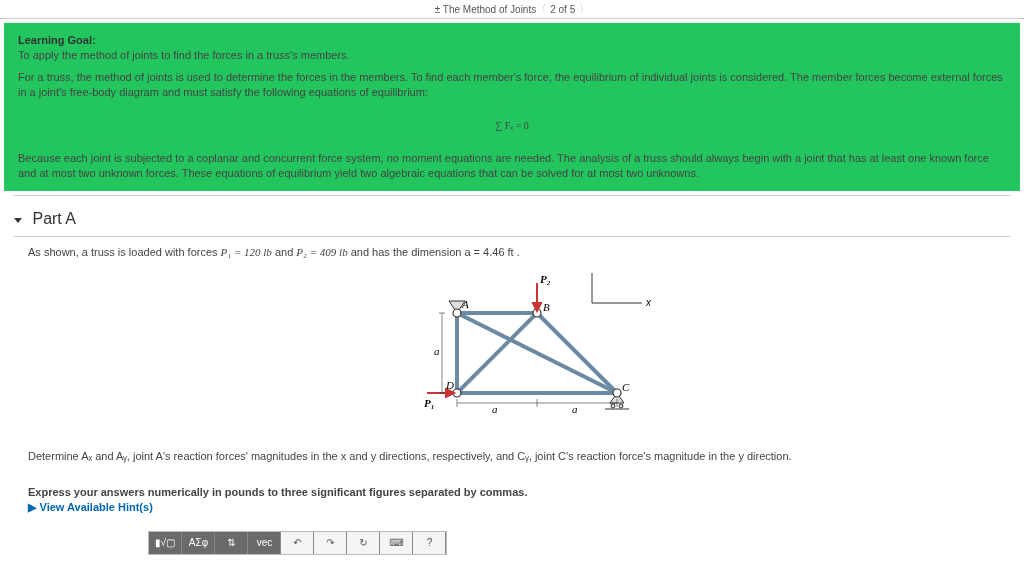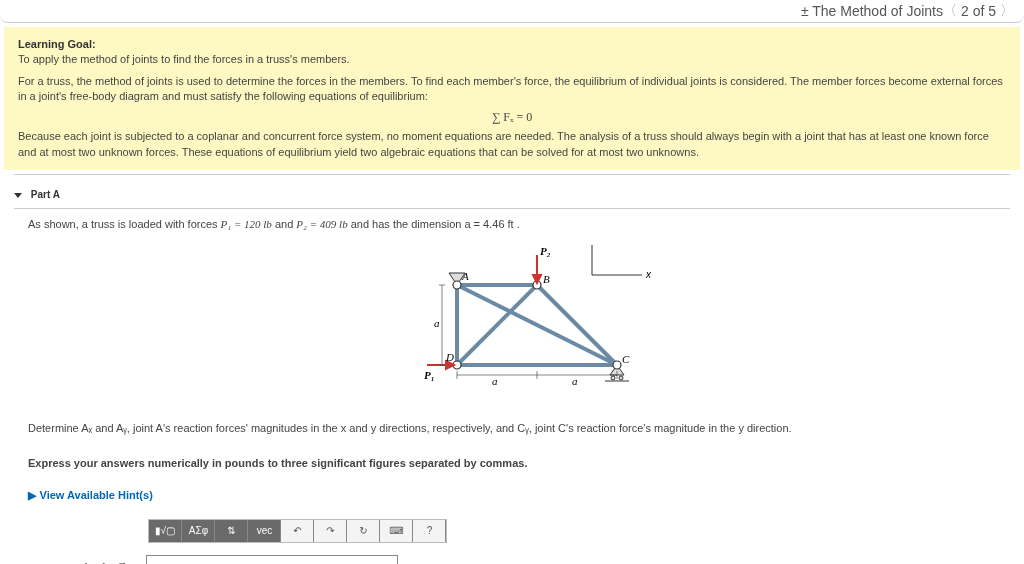--- a/index.html
+++ b/index.html
@@ -4,59 +4,58 @@
 <style>
   body {
     margin: 0;
     font-family: Arial, Helvetica, sans-serif;
     font-size: 11px;
     color: #333;
     background: #fff;
   }
   .top-bar {
     display: flex;
-    justify-content: flex-end;
+    justify-content: center;
     align-items: center;
     padding: 2px 10px;
     border-bottom: 1px solid #ccc;
-    font-size: 14px;
+    font-size: 10px;
     color: #555;
-    border-radius: 8px;
   }
   .page-indicator {
     display: flex;
     align-items: center;
     gap: 4px;
   }
   .page-indicator span.nav-arrow {
     color: #aaa;
     cursor: pointer;
   }
   .learning-goal {
-    background: #fef9c3;
+    background: #22c55e;
     padding: 10px 14px;
     margin: 4px;
     font-size: 11px;
     color: #444;
     line-height: 1.4;
   }
   .learning-goal strong {
     font-weight: bold;
     color: #333;
   }
   .eqs {
     text-align: center;
     font-family: "Times New Roman", serif;
-    font-size: 12px;
-    margin: 4px 0;
+    font-size: 10px;
+    margin: 18px 0;
   }
   .part-header {
     padding: 10px 14px 4px 14px;
-    font-weight: bold;
-    font-size: 10px;
+    font-weight: normal;
+    font-size: 16px;
   }
   .part-header .caret {
     display: inline-block;
     width: 0; height: 0;
     border-left: 4px solid transparent;
     border-right: 4px solid transparent;
     border-top: 5px solid #333;
     margin-right: 6px;
     vertical-align: middle;
   }
@@ -77,21 +76,21 @@
   .prompt {
     margin-top: 0;
   }
   .bold {
     font-weight: bold;
   }
   .hint-link {
     color: #0068b3;
     font-weight: bold;
     cursor: pointer;
-    margin-top: 16px;
+    margin-top: 0;
     display: block;
   }
   .answer-box {
     margin-top: 16px;
     display: flex;
     flex-direction: column;
     gap: 6px;
     width: 420px;
   }
   .toolbar {

